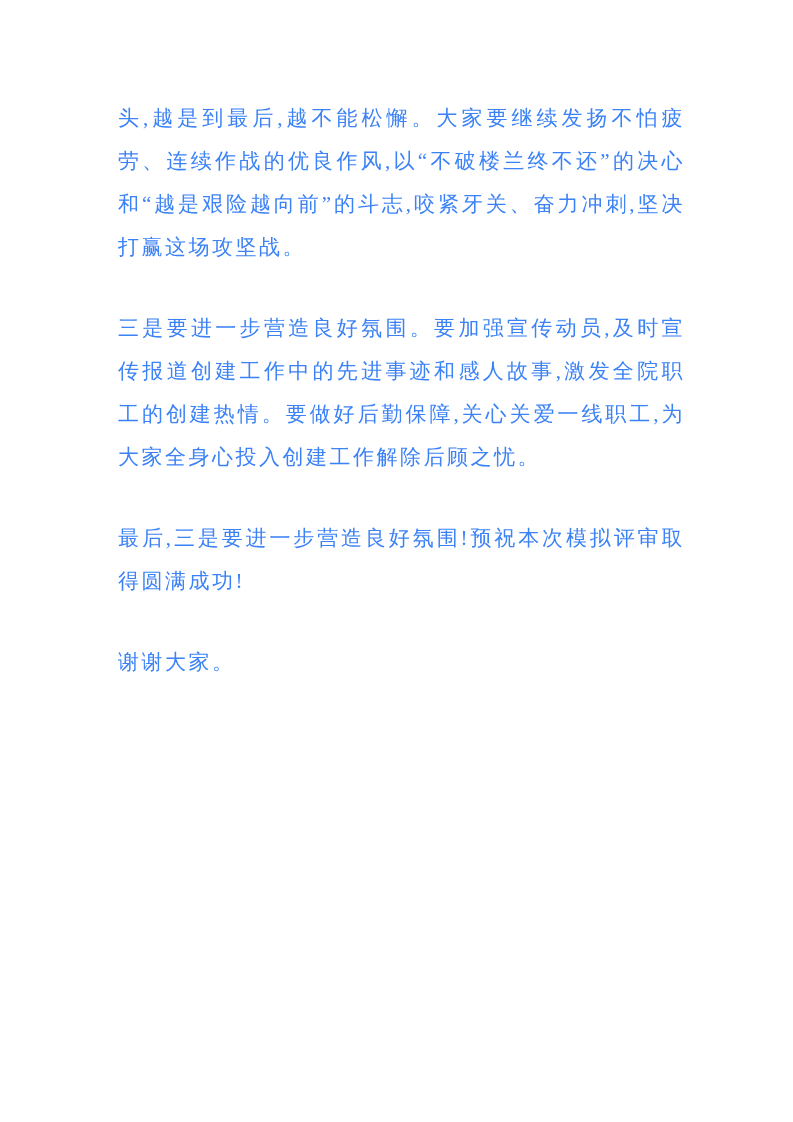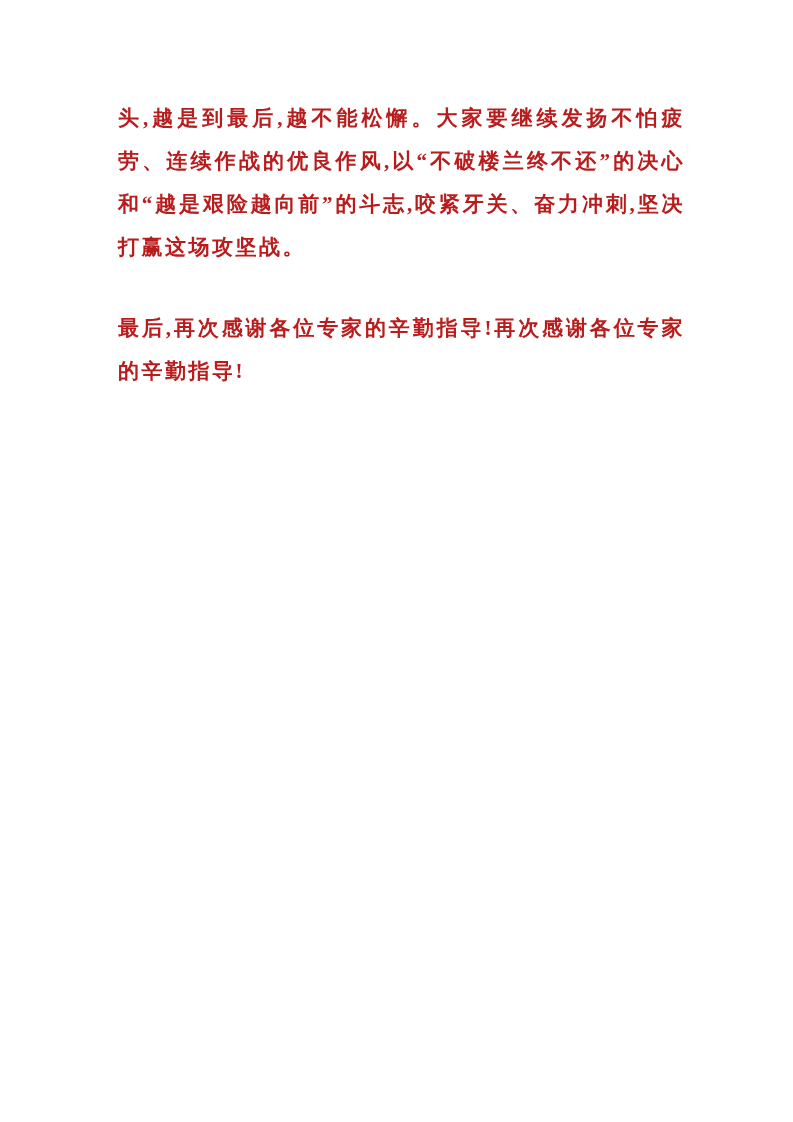--- a/index.html
+++ b/index.html
@@ -18,30 +18,32 @@
     width: 793px;
     height: 1122px;
     background: #ffffff;
     padding: 97px 108px 40px 118px;
   }
   .doc p {
     margin: 0 0 38px 0;
     font-size: 21px;
     line-height: 43px;
     letter-spacing: 2.5px;
-    color: #b91c1c;
+    color: #3b82f6;
     text-align: justify;
     text-justify: inter-ideograph;
-    font-weight: 700;
+    font-weight: 400;
   }
   .doc p:last-child {
     margin-bottom: 0;
   }
 </style>
 </head>
 <body>
 
 <div class="page">
   <div class="doc">
     <p>头,越是到最后,越不能松懈。大家要继续发扬不怕疲劳、连续作战的优良作风,以“不破楼兰终不还”的决心和“越是艰险越向前”的斗志,咬紧牙关、奋力冲刺,坚决打赢这场攻坚战。</p>
-    <p>最后,再次感谢各位专家的辛勤指导!再次感谢各位专家的辛勤指导!</p>
+    <p>三是要进一步营造良好氛围。要加强宣传动员,及时宣传报道创建工作中的先进事迹和感人故事,激发全院职工的创建热情。要做好后勤保障,关心关爱一线职工,为大家全身心投入创建工作解除后顾之忧。</p>
+    <p>最后,三是要进一步营造良好氛围!预祝本次模拟评审取得圆满成功!</p>
+    <p>谢谢大家。</p>
   </div>
 </div>
 
 </body></html>

